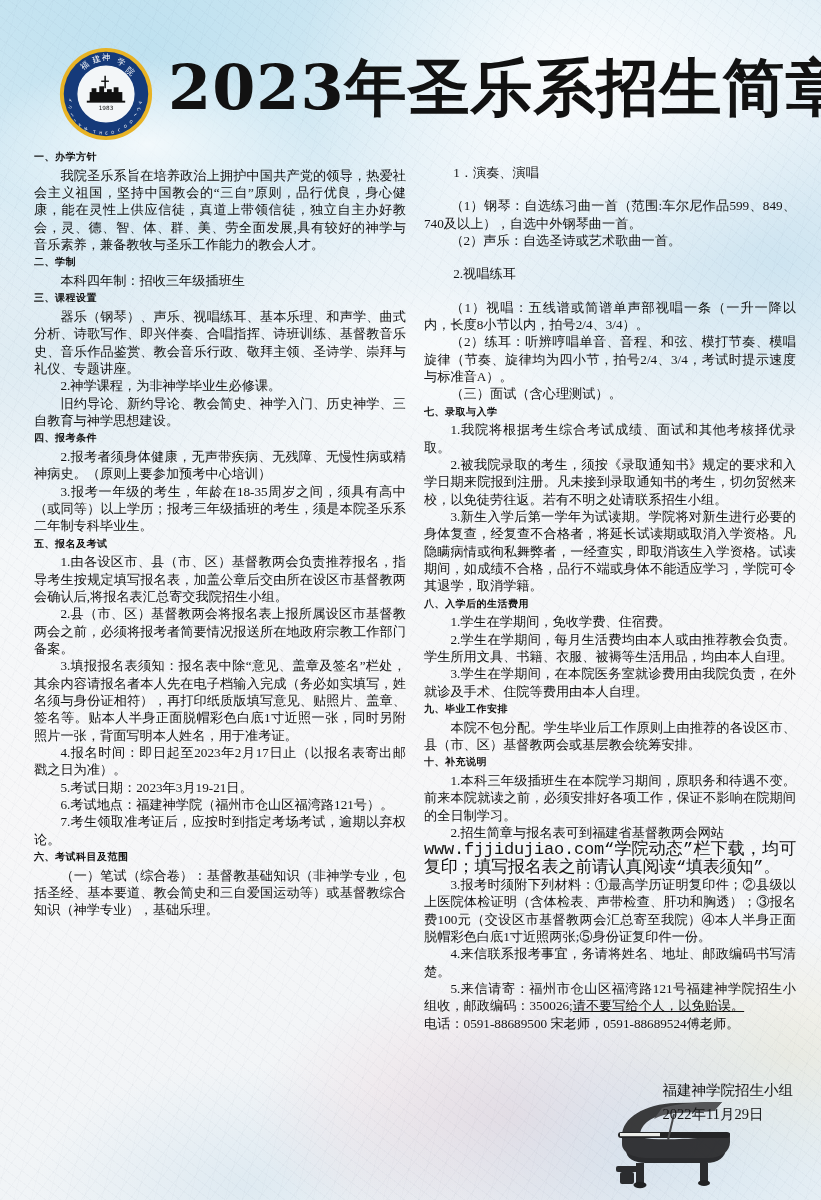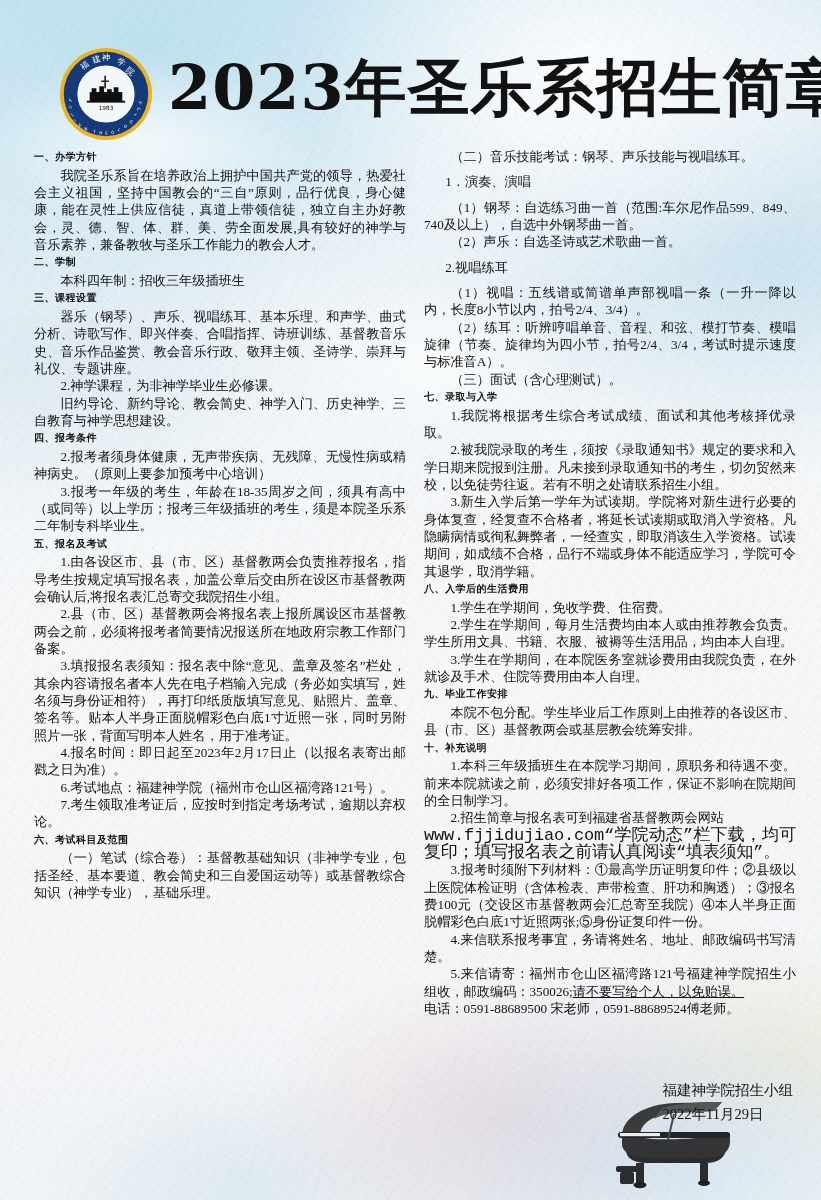--- a/index.html
+++ b/index.html
@@ -68,21 +68,21 @@
 
   .h2{
     font-weight:700;
     font-size:10px;
     line-height:18.6px;
     letter-spacing:.5px;
     margin:0;
   }
   .p{margin:0;text-indent:2em;}
   .p-flat{margin:0;text-indent:0;}
-  .p-ind1{margin:8px;text-indent:1em;}
+  .p-ind1{margin:16px;text-indent:1em;}
   .u{text-decoration:underline;}
   .ascii{font-family:Liberation Mono, monospace;font-size:17px;letter-spacing:-.2px;}
 
   
   #piano{position:absolute;left:614px;top:1078px;width:160px;height:112px;}
   #sign{
     position:absolute;right:28px;top:1078px;
     text-align:left;font-size:14.5px;line-height:24px;color:#151515;
   }
   #sign div{white-space:nowrap;}
@@ -160,30 +160,30 @@
 
     <div class="h2">四、报考条件</div>
     <p class="p">2.报考者须身体健康，无声带疾病、无残障、无慢性病或精神病史。（原则上要参加预考中心培训）</p>
     <p class="p">3.报考一年级的考生，年龄在18-35周岁之间，须具有高中（或同等）以上学历；报考三年级插班的考生，须是本院圣乐系二年制专科毕业生。</p>
 
     <div class="h2">五、报名及考试</div>
     <p class="p">1.由各设区市、县（市、区）基督教两会负责推荐报名，指导考生按规定填写报名表，加盖公章后交由所在设区市基督教两会确认后,将报名表汇总寄交我院招生小组。</p>
     <p class="p">2.县（市、区）基督教两会将报名表上报所属设区市基督教两会之前，必须将报考者简要情况报送所在地政府宗教工作部门备案。</p>
     <p class="p">3.填报报名表须知：报名表中除“意见、盖章及签名”栏处，其余内容请报名者本人先在电子档输入完成（务必如实填写，姓名须与身份证相符），再打印纸质版填写意见、贴照片、盖章、签名等。贴本人半身正面脱帽彩色白底1寸近照一张，同时另附照片一张，背面写明本人姓名，用于准考证。</p>
     <p class="p">4.报名时间：即日起至2023年2月17日止（以报名表寄出邮戳之日为准）。</p>
+    <p class="p">5.考试日期：2023年3月19-21日。</p>
     <p class="p">6.考试地点：福建神学院（福州市仓山区福湾路121号）。</p>
     <p class="p">7.考生领取准考证后，应按时到指定考场考试，逾期以弃权论。</p>
 
     <div class="h2">六、考试科目及范围</div>
     <p class="p">（一）笔试（综合卷）：基督教基础知识（非神学专业，包括圣经、基本要道、教会简史和三自爱国运动等）或基督教综合知识（神学专业），基础乐理。</p>
   </div>
 
   <div id="colR" class="col">
 
-    <p class="p">（二）音乐技能考试：钢琴、声乐技能与视唱练耳。</p>
     <p class="p-ind1">1．演奏、演唱</p>
     <p class="p">（1）钢琴：自选练习曲一首（范围:车尔尼作品599、849、740及以上），自选中外钢琴曲一首。</p>
     <p class="p">（2）声乐：自选圣诗或艺术歌曲一首。</p>
     <p class="p-ind1">2.视唱练耳</p>
     <p class="p">（1）视唱：五线谱或简谱单声部视唱一条（一升一降以内，长度8小节以内，拍号2/4、3/4）。</p>
     <p class="p">（2）练耳：听辨哼唱单音、音程、和弦、模打节奏、模唱旋律（节奏、旋律均为四小节，拍号2/4、3/4，考试时提示速度与标准音A）。</p>
     <p class="p">（三）面试（含心理测试）。</p>
 
     <div class="h2">七、录取与入学</div>
     <p class="p">1.我院将根据考生综合考试成绩、面试和其他考核择优录取。</p>

